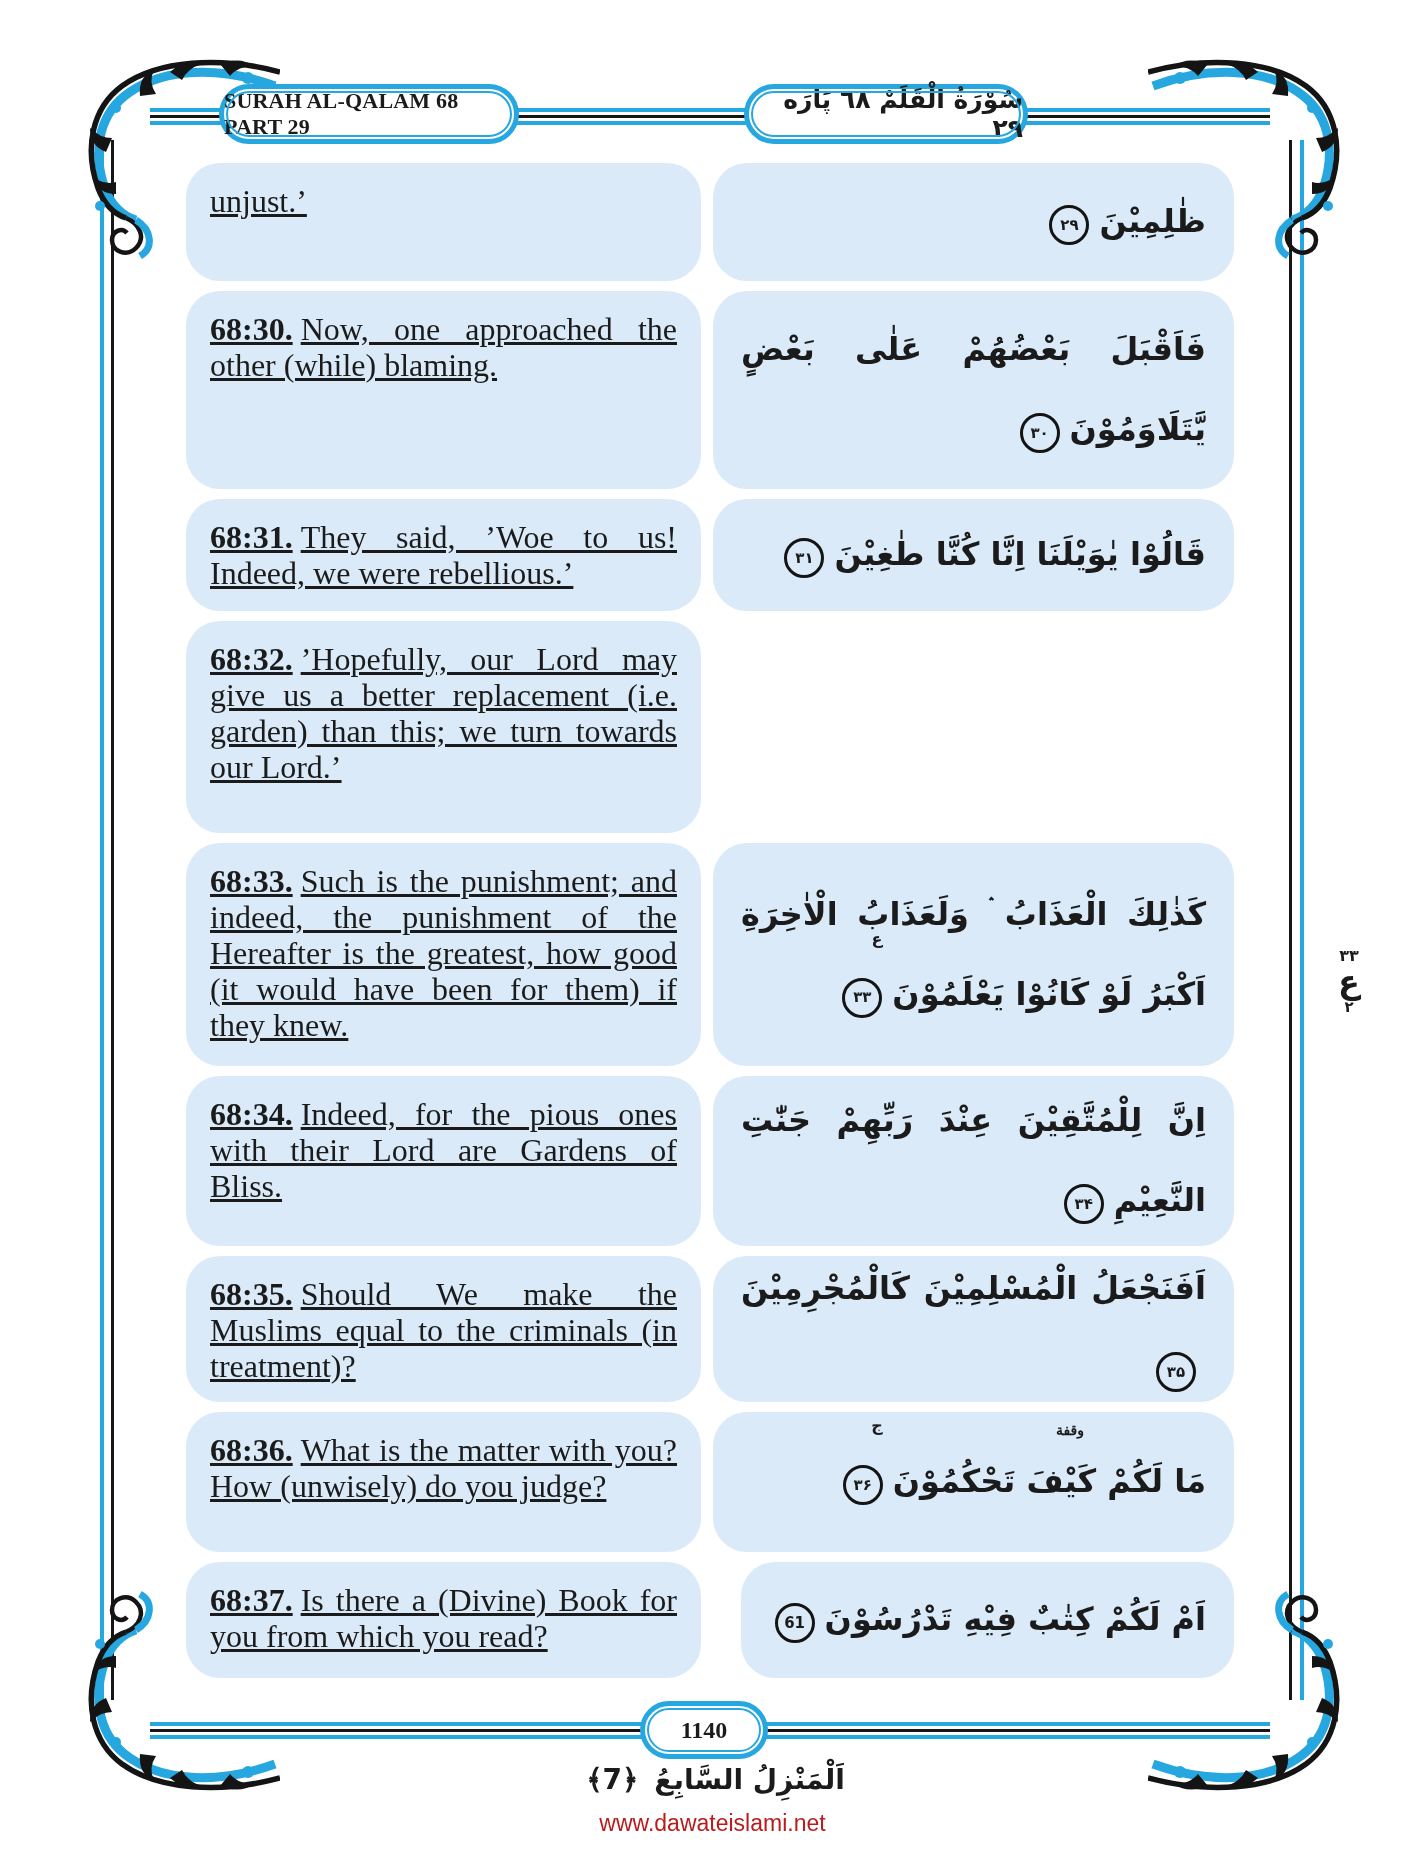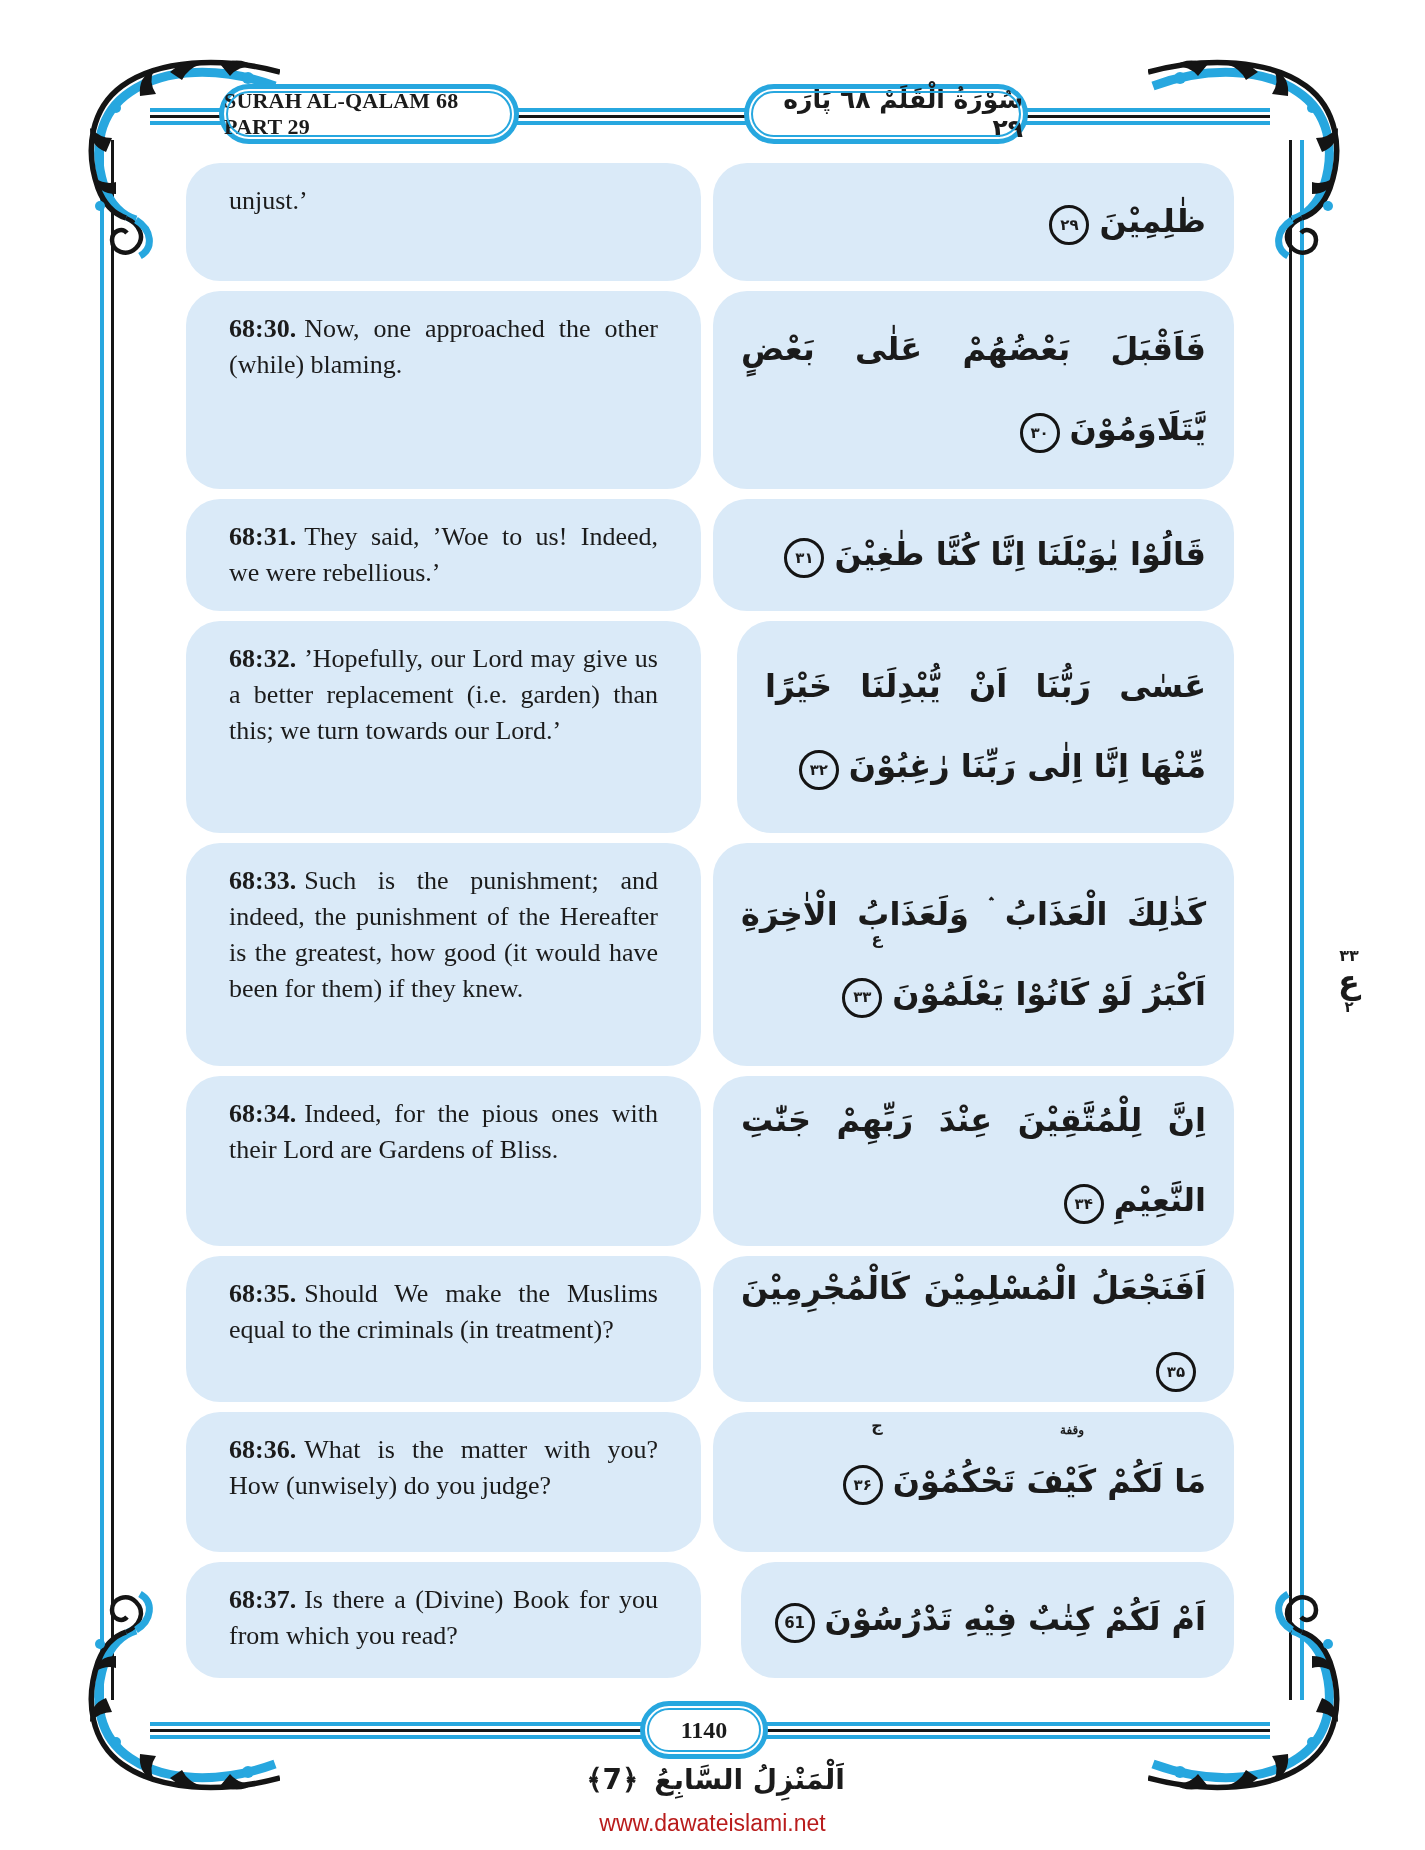--- a/index.html
+++ b/index.html
@@ -41,32 +41,32 @@
   #pill-en{left:219px;top:84px;width:300px;height:60px;font-weight:bold;font-size:22px;letter-spacing:.2px;}
   #pill-ar{left:744px;top:84px;width:284px;height:60px;direction:rtl;
         font-family:"DejaVu Sans",sans-serif;font-weight:bold;font-size:25px;}
   #pill-page{left:640px;top:1701px;width:128px;height:58px;font-weight:bold;font-size:24px;}
 
   
   .verses{position:absolute;left:186px;top:163px;width:1048px;display:flex;
           flex-direction:column;gap:10px;z-index:2;}
   .row{display:flex;gap:12px;}
   .cell{background:var(--boxbg);border-radius:34px;box-sizing:border-box;}
-  .en{width:515px;padding:20px 43px;font-size:26px;line-height:36px;text-align:justify;}
+  .en{width:515px;padding:20px 24px;font-size:32px;line-height:36px;text-align:justify;text-decoration:underline;}
   .ref{font-weight:bold;padding-right:8px;}
   .ar{flex:1;position:relative;display:flex;align-items:center;padding:0 28px;direction:rtl;}
   .ar-flow{width:100%;font-family:"DejaVu Sans",sans-serif;font-weight:bold;
            font-size:32px;line-height:80px;text-align:justify;text-align-last:right;}
   .ayah-wrap{position:relative;display:inline-block;vertical-align:middle;}
   .circle{display:inline-flex;align-items:center;justify-content:center;width:34px;height:34px;
           border:3px solid #141414;border-radius:50%;font-size:15px;line-height:1;
           margin-inline-start:10px;vertical-align:middle;}
   .mark{position:absolute;top:-25px;right:10px;font-size:16px;line-height:1;}
-  .note-above{position:absolute;top:12px;right:150px;font-size:12px;line-height:1;
-          font-family:Liberation Sans, sans-serif;font-weight:bold;}
+  .note-above{position:absolute;top:12px;right:150px;font-size:14px;line-height:1;
+          font-family:Liberation Serif, serif;font-weight:bold;}
 
   
   .margin-note{position:absolute;left:1316px;top:948px;width:66px;text-align:center;z-index:2;
           font-family:"DejaVu Sans",sans-serif;font-weight:bold;line-height:1;}
   .mn-top{font-size:16px;display:block;margin-bottom:2px;}
   .mn-ain{font-size:32px;display:block;}
   .mn-bottom{font-size:15px;display:block;margin-top:2px;}
 
   
   .manzil{position:absolute;left:0;right:0;top:1763px;text-align:center;direction:rtl;
@@ -168,27 +168,20 @@
                 <span>۳۱</span>
               </span></span>
         </div>
 
       </div>
     </div>
       <div class="row" style="height: 212px; gap: 36px;">
       <div class="cell en">
         <span class="ref">68:32.</span><span>’Hopefully, our Lord may give us a better replacement (i.e. garden) than this; we turn towards our Lord.’</span>
       </div>
-      <div class="cell ar">
-        <div class="ar-flow"><span>عَسٰى رَبُّنَا اَنْ يُّبْدِلَنَا خَيْرًا مِّنْهَا اِنَّا اِلٰى رَبِّنَا رٰغِبُوْنَ</span><span class="ayah-wrap"><span class="circle">
-                <span>۳۲</span>
-              </span></span>
-        </div>
-
-      </div>
     </div>
       <div class="row" style="height: 223px;">
       <div class="cell en">
         <span class="ref">68:33.</span><span>Such is the punishment; and indeed, the punishment of the Hereafter is the greatest, how good (it would have been for them) if they knew.</span>
       </div>
       <div class="cell ar">
         <div class="ar-flow"><span>كَذٰلِكَ الْعَذَابُ ۛ وَلَعَذَابُ الْاٰخِرَةِ اَكْبَرُ لَوْ كَانُوْا يَعْلَمُوْنَ</span><span class="ayah-wrap"><span class="mark">ع</span><span class="circle">
                 <span>۳۳</span>
               </span></span>
         </div>

